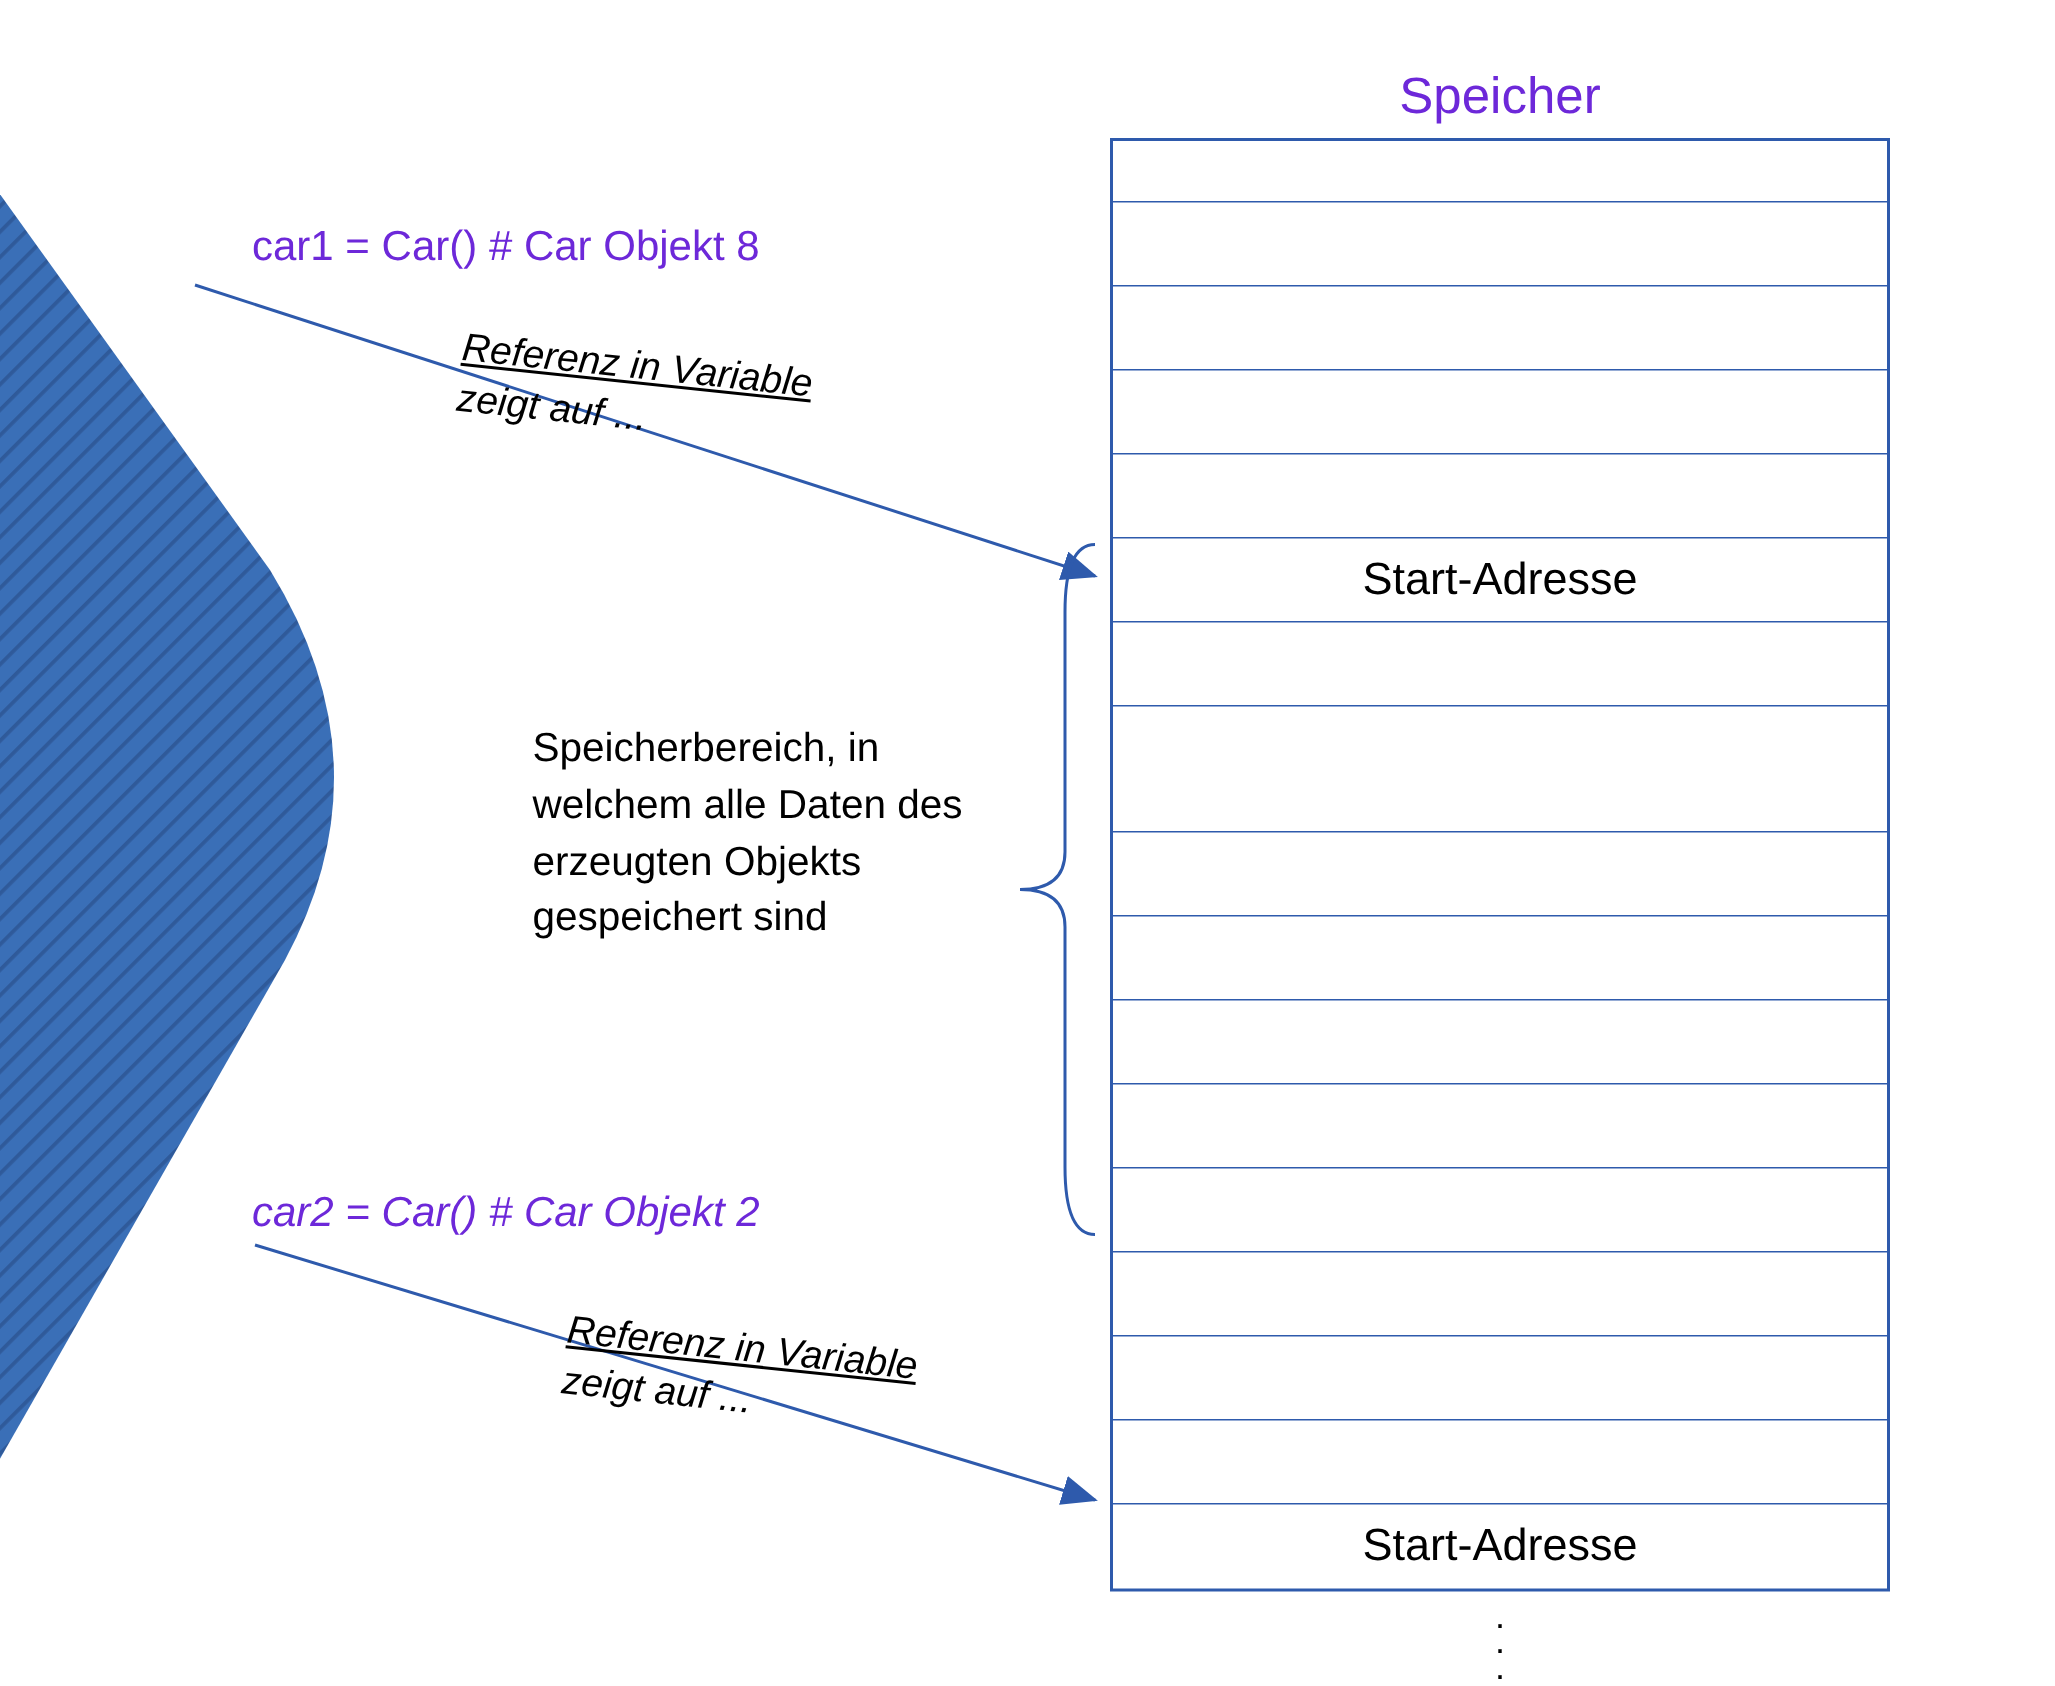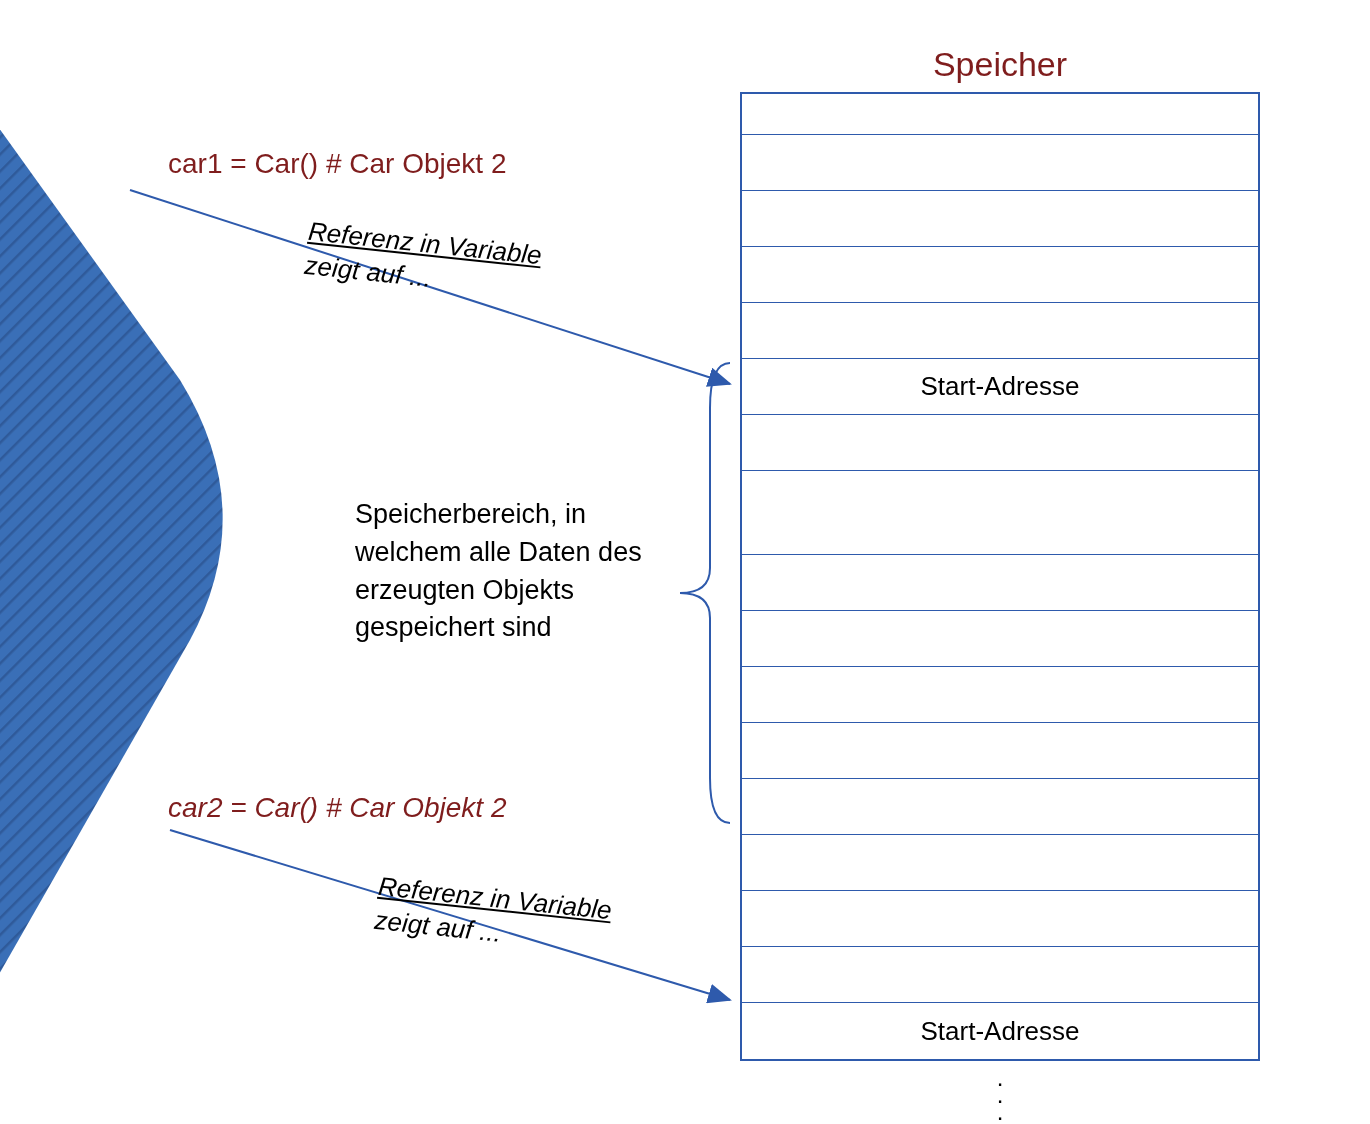--- a/index.html
+++ b/index.html
@@ -16,36 +16,36 @@
       overflow: hidden;
     }
     .canvas {
       position: relative;
       width: 100%;
       height: 100%;
     }
     .text-label {
       position: absolute;
       font-size: 28px;
-      color: #7f1d1d;
+      color: #6d28d9;
     }
     .heading {
       font-size: 34px;
       text-align: center;
     }
     .memory-table {
       position: absolute;
       border: 2px solid #2e5aac;
     }
     .memory-row {
       border-bottom: 1px solid #2e5aac;
       display: flex;
       align-items: center;
       justify-content: center;
-      font-size: 26px;
+      font-size: 30px;
       color: #000000;
     }
     .memory-row:last-child {
       border-bottom: none;
     }
     .italic-rotated {
       font-style: italic;
       font-size: 26px;
       color: #000000;
       position: absolute;
@@ -97,25 +97,25 @@
     <div class="memory-row" style="height:56px;"></div>
     <div class="memory-row" style="height:56px;"></div>
     <div class="memory-row" style="height:56px;"></div>
     <div class="memory-row" style="height:56px;"></div>
     <div class="memory-row" style="height:56px;"></div>
     <div class="memory-row" style="height:56px;">Start-Adresse</div>
   </div>
 
   <div class="ellipsis" style="left:985px; top:1070px; width:30px;">.<br>.<br>.</div>
 
-  <div class="text-label" style="left:168px; top:148px;">car1 = Car()    # Car Objekt 2</div>
+  <div class="text-label" style="left:168px; top:148px;">car1 = Car()    # Car Objekt 8</div>
 
   <div class="text-label" style="left:168px; top:792px;font-style:italic;">car2 = Car()    # Car Objekt 2</div>
 
-  <div class="description" style="left:355px; top:496px; width:300px;">Speicherbereich, in welchem alle Daten des erzeugten Objekts gespeichert sind</div>
+  <div class="description" style="left:355px; top:480px; width:300px;">Speicherbereich, in welchem alle Daten des erzeugten Objekts gespeichert sind</div>
 
   <svg width="1370" height="1124" style="position:absolute; left:0; top:0; pointer-events:none;">
     <defs>
       <marker id="arrowhead1" markerWidth="12" markerHeight="10" refX="11" refY="5" orient="auto">
         <polygon points="0 0, 12 5, 0 10" fill="#2e5aac"></polygon>
       </marker>
     </defs>
     <line x1="130" y1="190" x2="730" y2="384" stroke="#2e5aac" stroke-width="2" marker-end="url(#arrowhead1)"></line>
   </svg>
 

